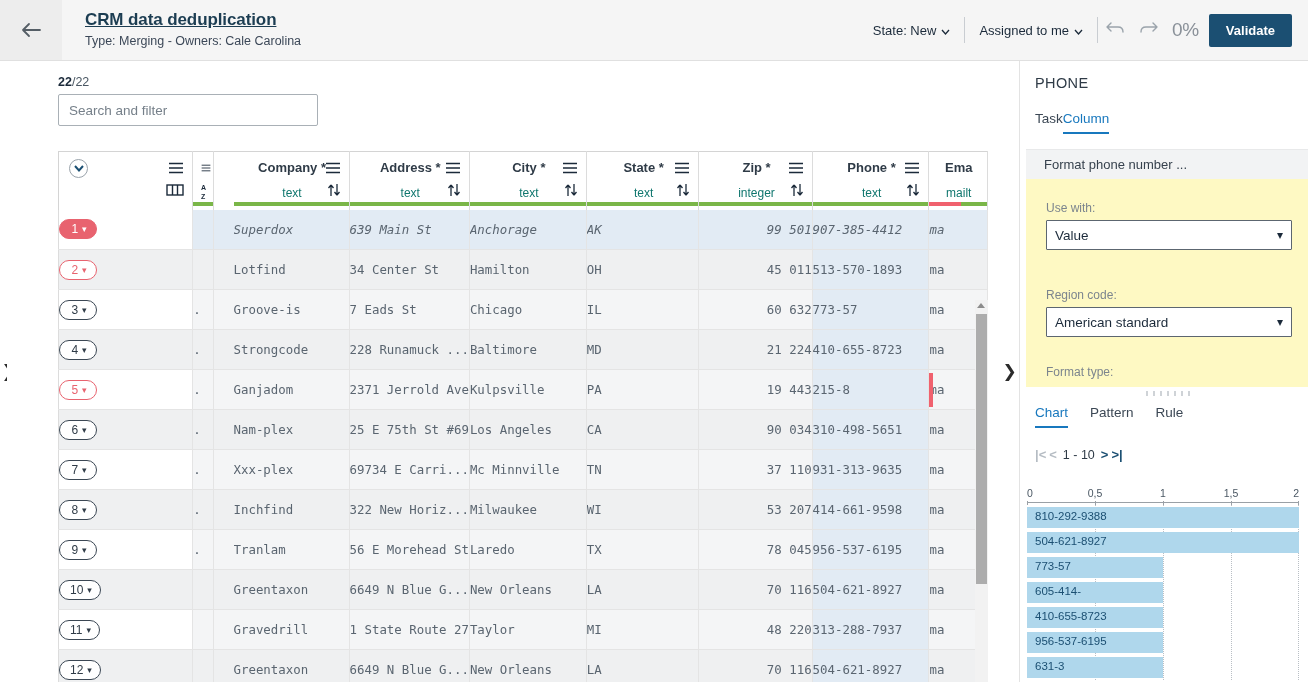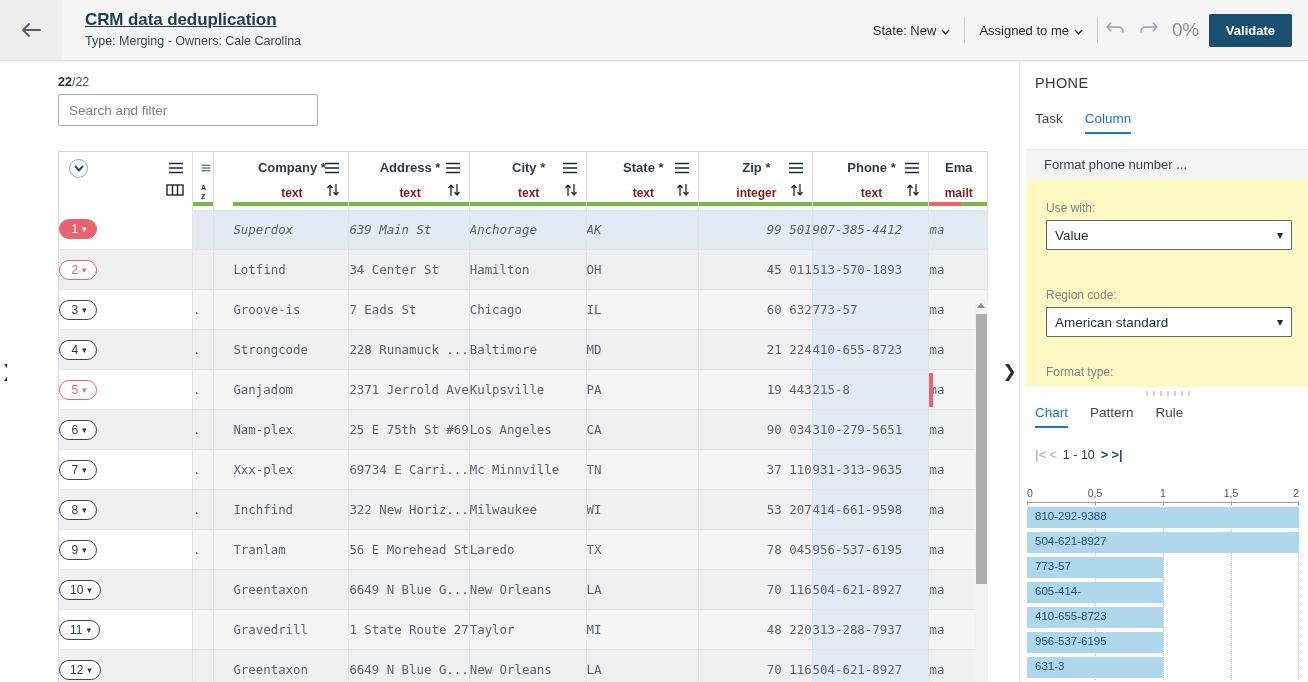--- a/index.html
+++ b/index.html
@@ -97,21 +97,21 @@
     height: 58px; vertical-align: top;
     background: #ffffff;
     border-right: 1px solid #dcdcdc;
     border-top: 1px solid #d4d4d4;
     border-bottom: none;
     position: relative;
   }
   th.first-h { border-left: 1px solid #d4d4d4; }
   .h-inner { padding: 8px 8px 0 10px; height: 54px; position: relative; }
   .h-name { font-size: 13px; color: #2f3b47; line-height: 16px; }
-  .h-type { font-size: 12px; color: #7f1d1d; margin-top: 10px; font-weight: bold; }
+  .h-type { font-size: 12px; color: #0f766e; margin-top: 10px; font-weight: normal; }
   .h-burger {
     position: absolute; right: 8px; top: 8px; cursor: pointer;
     color: #1b2a3a;
   }
   .h-sort {
     position: absolute; right: 8px; top: 31px; cursor: pointer;
     font-size: 13px; color: #1b2a3a;
   }
   .qual {
     position: absolute; left: 0; bottom: 0; width: 100%; height: 4px;
@@ -192,21 +192,21 @@
   
   .rpanel {
     position: absolute; top: 61px; left: 1019px; width: 289px; height: 621px;
     background: #ffffff; border-left: 1px solid #e3e3e3;
   }
   .rp-title {
     position: absolute; left: 15px; top: 14px;
     font-size: 14.5px; color: #2f3b47; letter-spacing: 0.4px;
   }
   .rp-tabs {
-    position: absolute; left: 15px; top: 50px; display: flex; gap: 22px;
+    position: absolute; left: 15px; top: 50px; display: flex; 
   }
   .rp-tab {
     font-size: 13.5px; color: #3b4754; cursor: pointer; padding-bottom: 6px;
   }
   .rp-tab.active { color: #1878be; border-bottom: 2px solid #1878be; }
 
   .fn-header {
     position: absolute; left: 6px; top: 88px; width: 283px; height: 30px;
     background: #f2f3f4; border-top: 1px solid #e8e9ea;
     font-size: 13px; color: #37424e; padding: 7px 0 0 18px;
@@ -609,21 +609,21 @@
                   <span>6</span>
                   <span class="cv">▾</span>
                 </span></td>
               <td>.</td>
               <td style="border-right: none;"></td>
               <td>Nam-plex</td>
               <td>25 E 75th St #69</td>
               <td>Los Angeles</td>
               <td>CA</td>
               <td class="num">90 034</td>
-              <td class="selcol">310-279-5651</td>
+              <td class="selcol">310-498-5651</td>
               <td class="emailcol">ma</td>
             </tr>
             <tr>
               <td class="first-c"><span class="rowbadge">
                   <span>7</span>
                   <span class="cv">▾</span>
                 </span></td>
               <td>.</td>
               <td style="border-right: none;"></td>
               <td>Xxx-plex</td>

